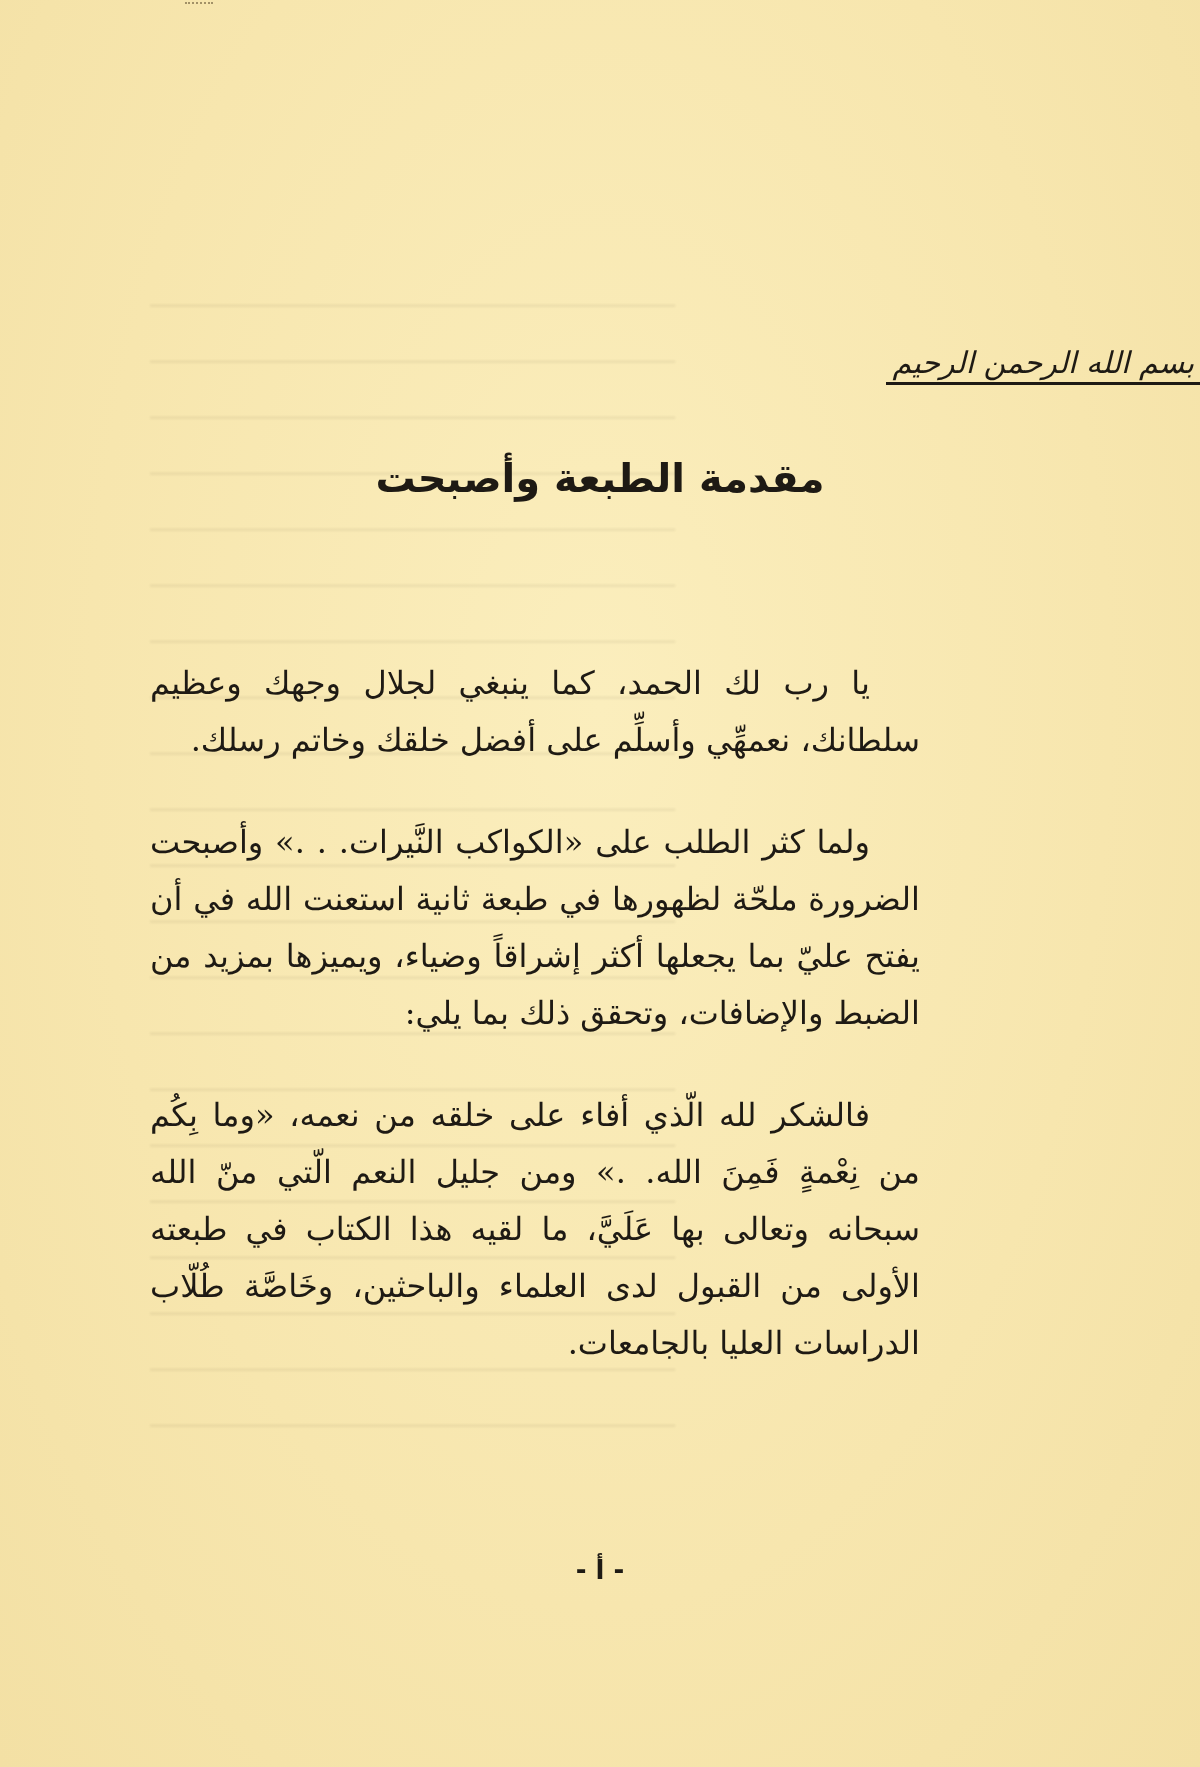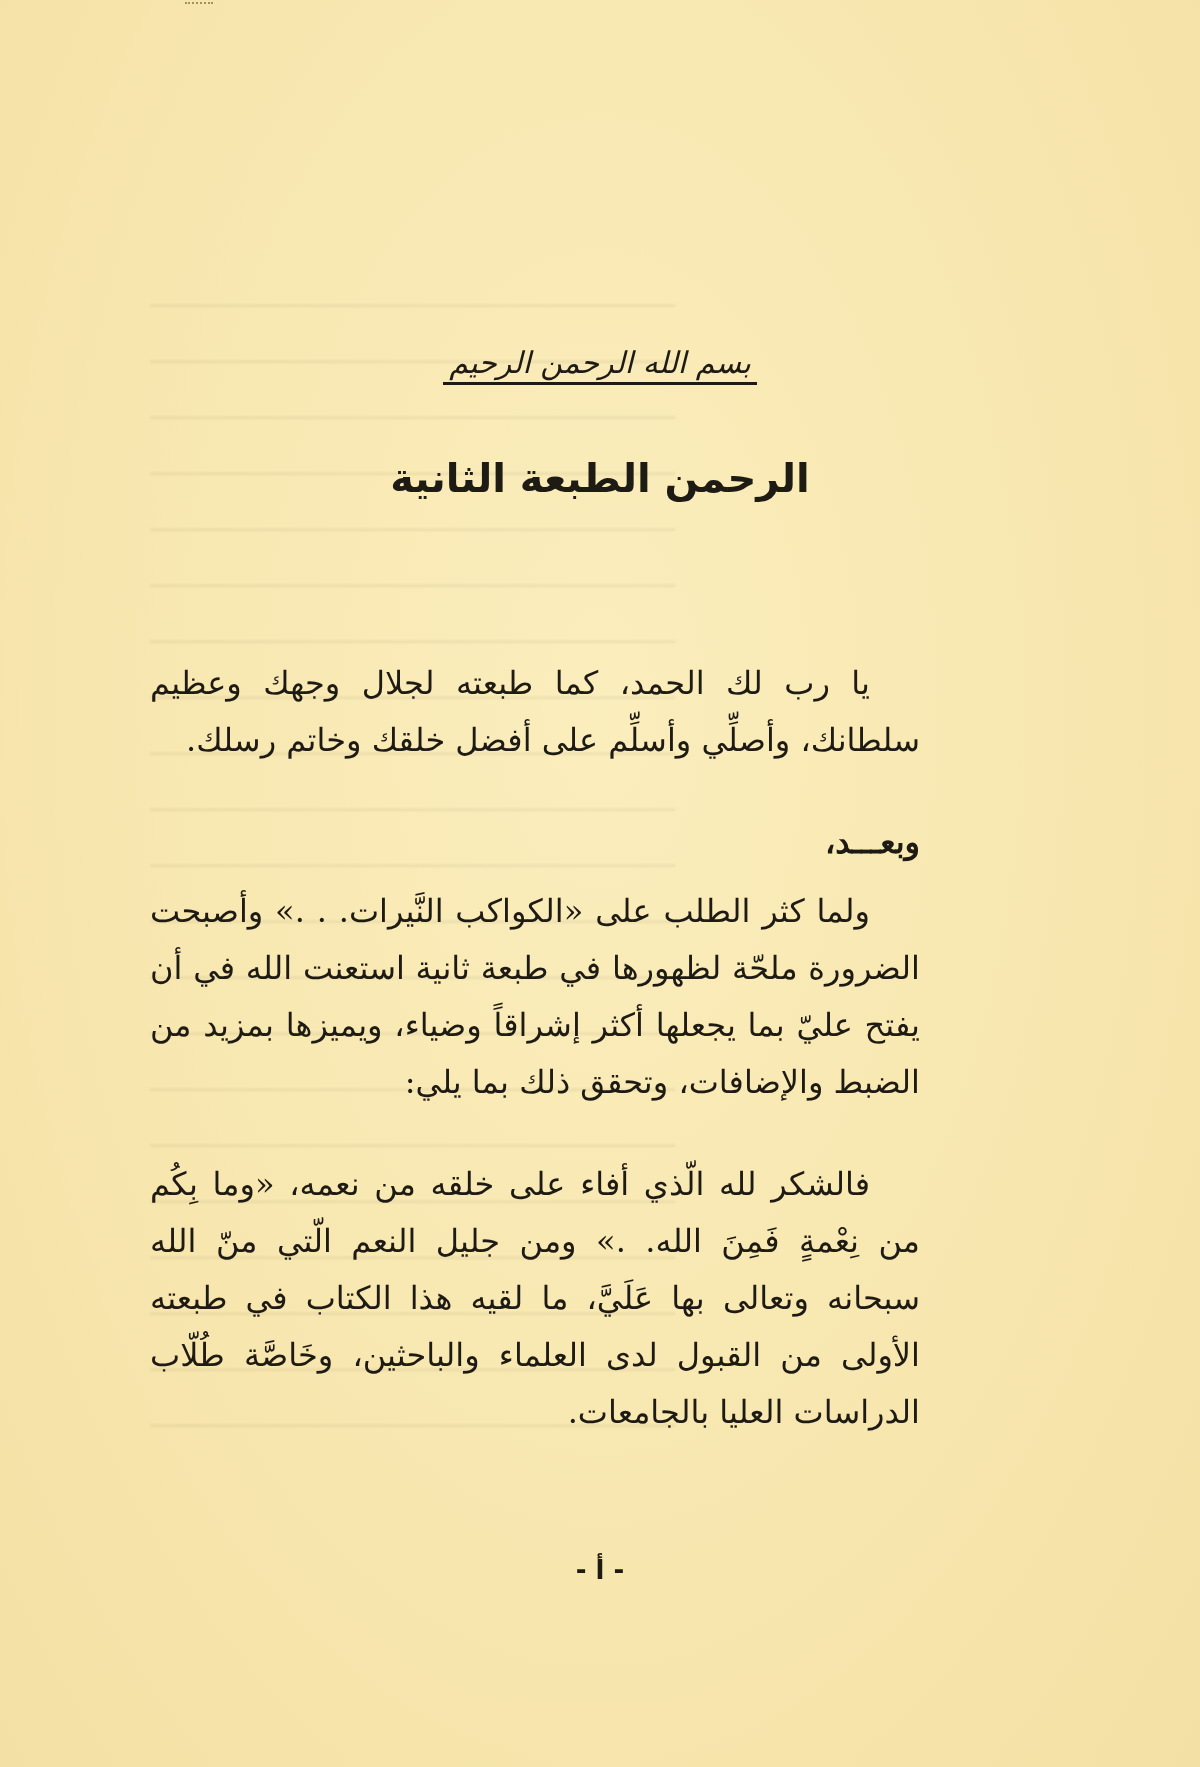--- a/index.html
+++ b/index.html
@@ -45,21 +45,21 @@
       width: 28px;
       height: 6px;
       border-top: 2px dotted #6b5a3a;
       opacity: 0.6;
     }
     .basmala {
       position: absolute;
       top: 345px;
       left: 0;
       width: 100%;
-      text-align: center;
+      text-align: right;
       direction: rtl;
       font-family: "DejaVu Sans", sans-serif;
       font-size: 30px;
       font-style: italic;
       letter-spacing: 1px;
       color: #1e1a14;
     }
     .basmala span {
       display: inline-block;
       border-bottom: 3px solid #1e1a14;
@@ -139,23 +139,22 @@
     ــــــــــــــــــــــــــــــــــــــــــــــــــــــــــــــــ<br>
     ــــــــــــــــــــــــــــــــــــــــــــــــــــــــــــــــ<br>
     ــــــــــــــــــــــــــــــــــــــــــــــــــــــــــــــــ<br>
     ــــــــــــــــــــــــــــــــــــــــــــــــــــــــــــــــ
   </div>
 
   <div class="basmala">
     <span>بسم الله الرحمن الرحيم</span>
   </div>
 
-  <h1 class="title">الرحمن الطبعة الثانية</h1>
+  <h1 class="title">مقدمة الطبعة وأصبحت</h1>
 
   <div class="body-text">
-    <p class="indent">يا رب لك الحمد، كما طبعته لجلال وجهك وعظيم سلطانك، وأصلِّي وأسلِّم على أفضل خلقك وخاتم رسلك.</p>
-    <p class="wabaad">وبعـــد،</p>
+    <p class="indent">يا رب لك الحمد، كما ينبغي لجلال وجهك وعظيم سلطانك، نعمهِّي وأسلِّم على أفضل خلقك وخاتم رسلك.</p>
     <p class="indent">ولما كثر الطلب على «الكواكب النَّيرات. . .» وأصبحت الضرورة ملحّة لظهورها في طبعة ثانية استعنت الله في أن يفتح عليّ بما يجعلها أكثر إشراقاً وضياء، ويميزها بمزيد من الضبط والإضافات، وتحقق ذلك بما يلي:</p>
     <p class="indent">فالشكر لله الّذي أفاء على خلقه من نعمه، «وما بِكُم من نِعْمةٍ فَمِنَ الله. .» ومن جليل النعم الّتي منّ الله سبحانه وتعالى بها عَلَيَّ، ما لقيه هذا الكتاب في طبعته الأولى من القبول لدى العلماء والباحثين، وخَاصَّة طُلّاب الدراسات العليا بالجامعات.</p>
   </div>
 
   <div class="pagenum">- أ -</div>
 </div>
 
 </body></html>

